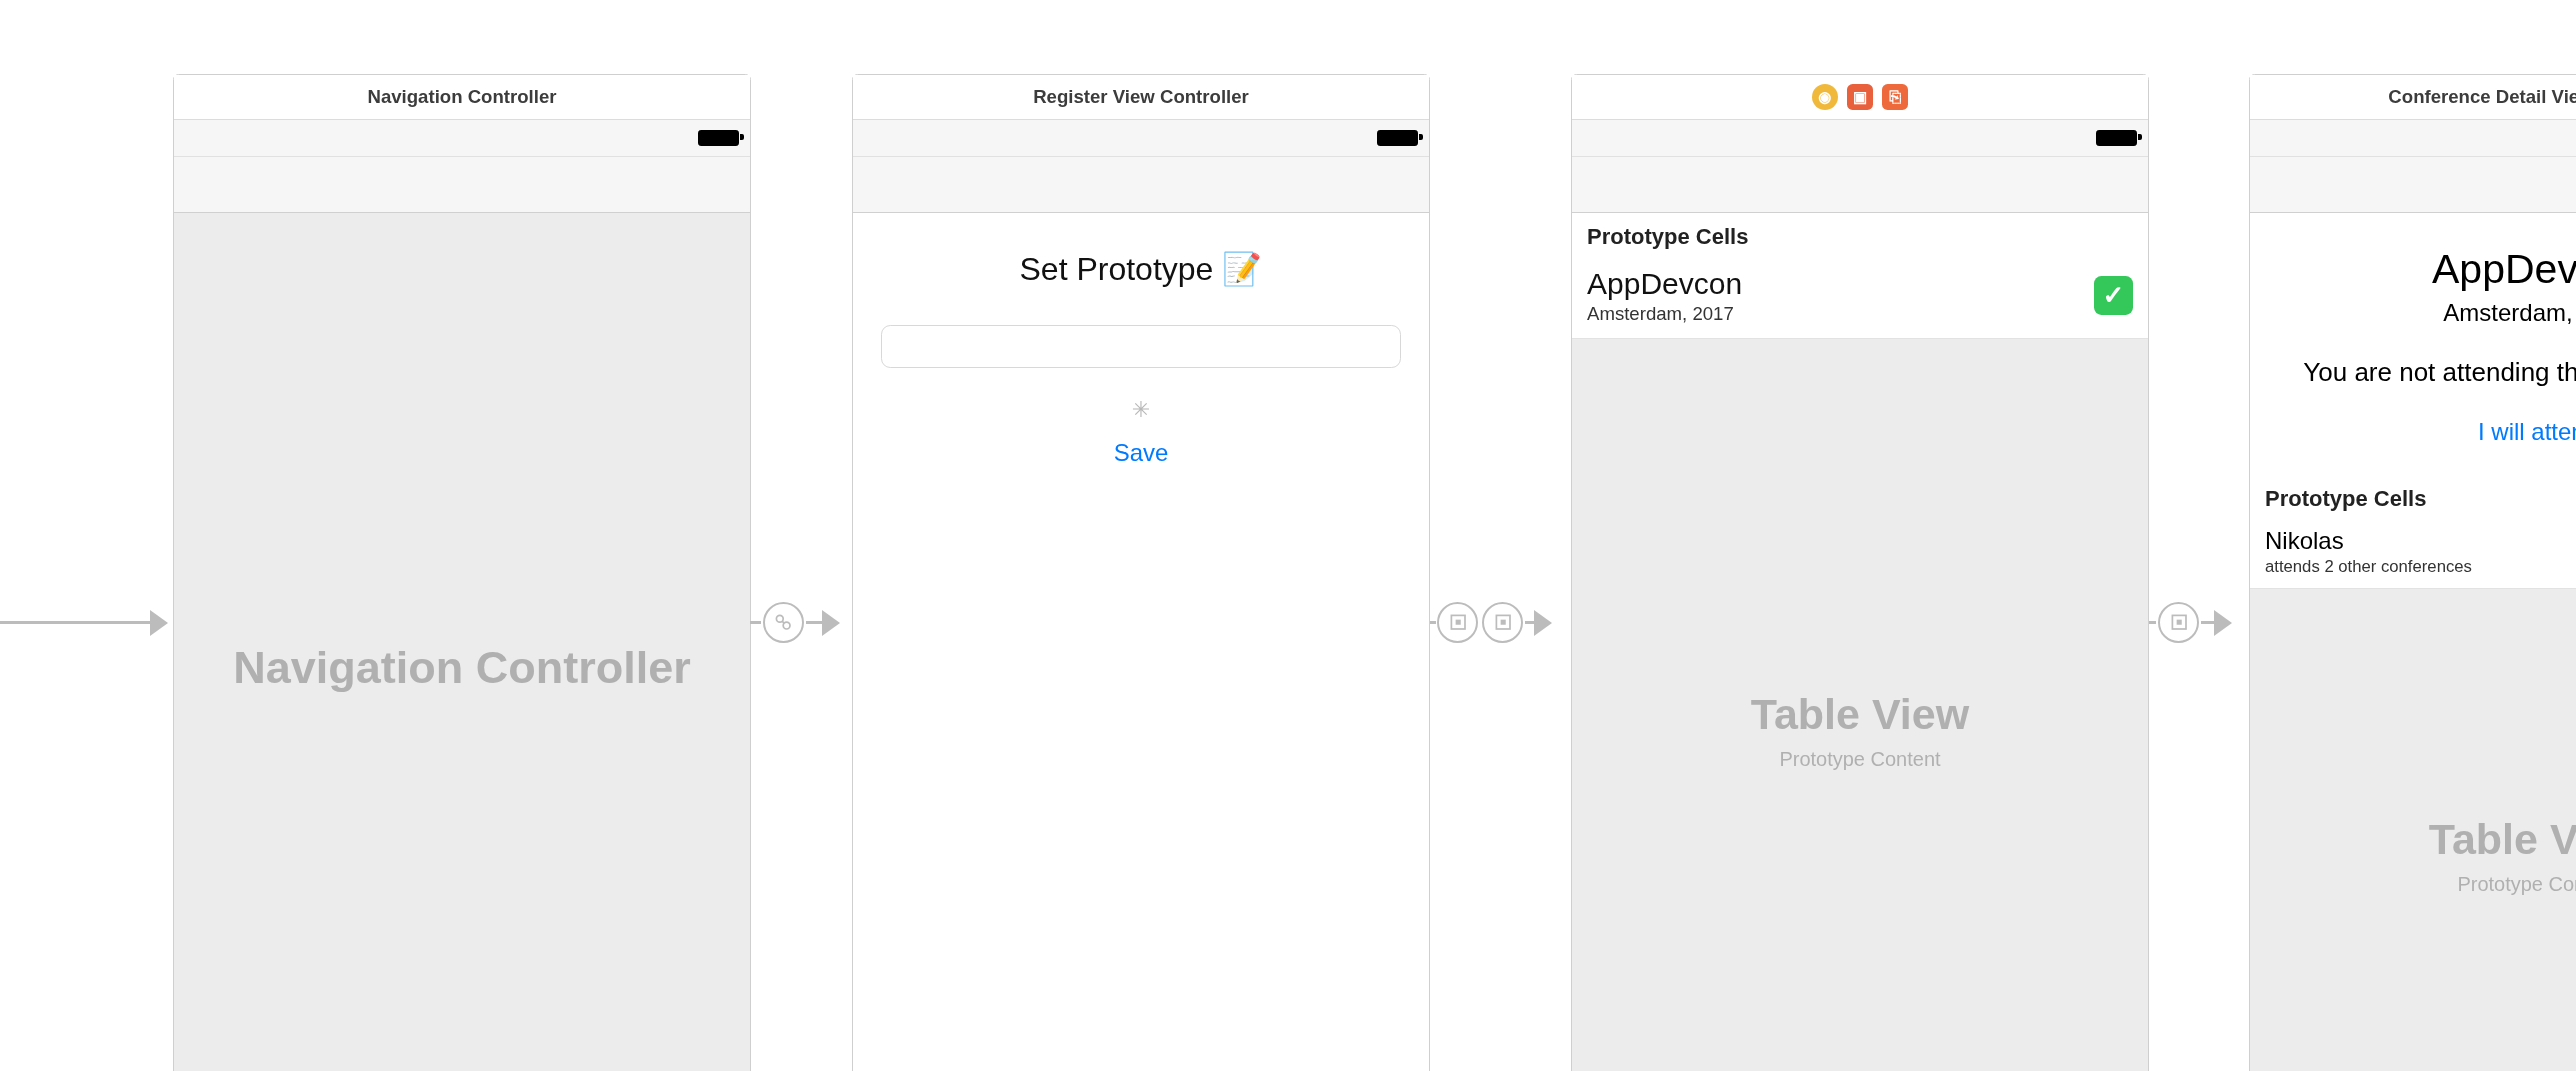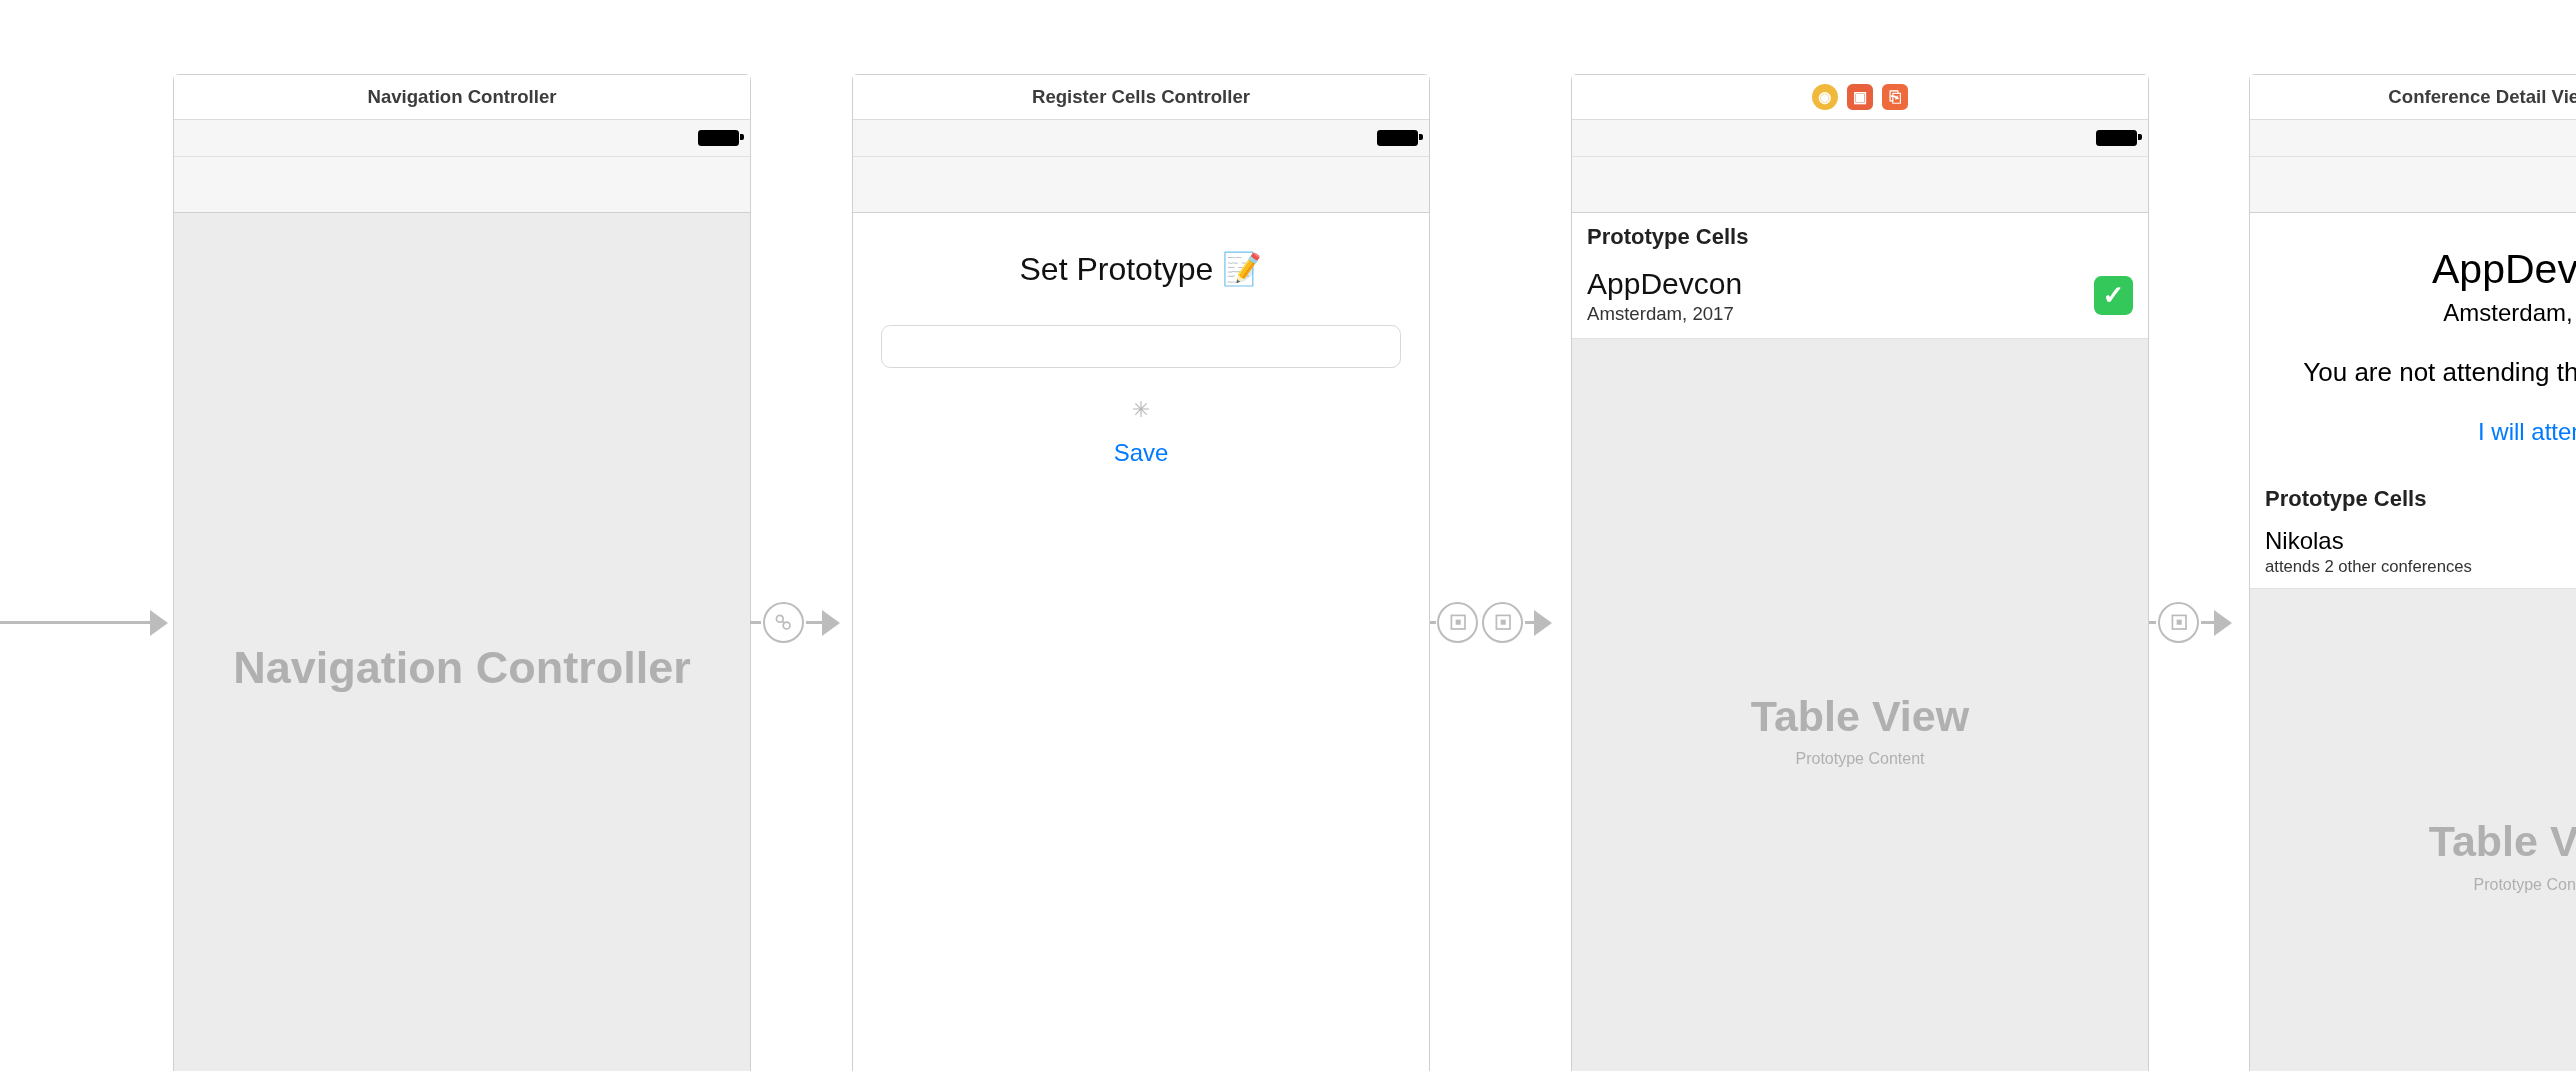--- a/index.html
+++ b/index.html
@@ -208,21 +208,21 @@
     align-items: center;
     justify-content: center;
   }
   .ghost-title {
     color: #b0b0b0;
     font-size: 43px;
     font-weight: 600;
   }
   .ghost-sub {
     color: #b0b0b0;
-    font-size: 16px;
+    font-size: 20px;
     margin-top: 9.3px;
   }
   
   .detail-top {
     background: #fff;
     padding: 33px 22px 22px 22px;
     text-align: center;
   }
   .detail-title {
     font-size: 41px;
@@ -296,21 +296,21 @@
           <circle cx="16" cy="16" r="4" fill="none" stroke="#bcbcbc" stroke-width="2"></circle>
           <line x1="11" y1="11" x2="13" y2="13" stroke="#bcbcbc" stroke-width="2"></line>
         </svg>
     </div>
     <div class="segue-line" style="width:16.7px;"></div>
     <div class="segue-head"></div>
   </div>
 
   <div class="scene" style="left:852px;">
     <div class="scene-title">
-      <span>Register Cells Controller</span>
+      <span>Register View Controller</span>
     </div>
     <div class="status-bar">
       <div class="battery"></div>
     </div>
     <div class="nav-bar"></div>
     <div class="body-white">
       <div class="reg-content">
         <div class="reg-title">
           <span>Set Prototype</span>
           <span>📝</span>

